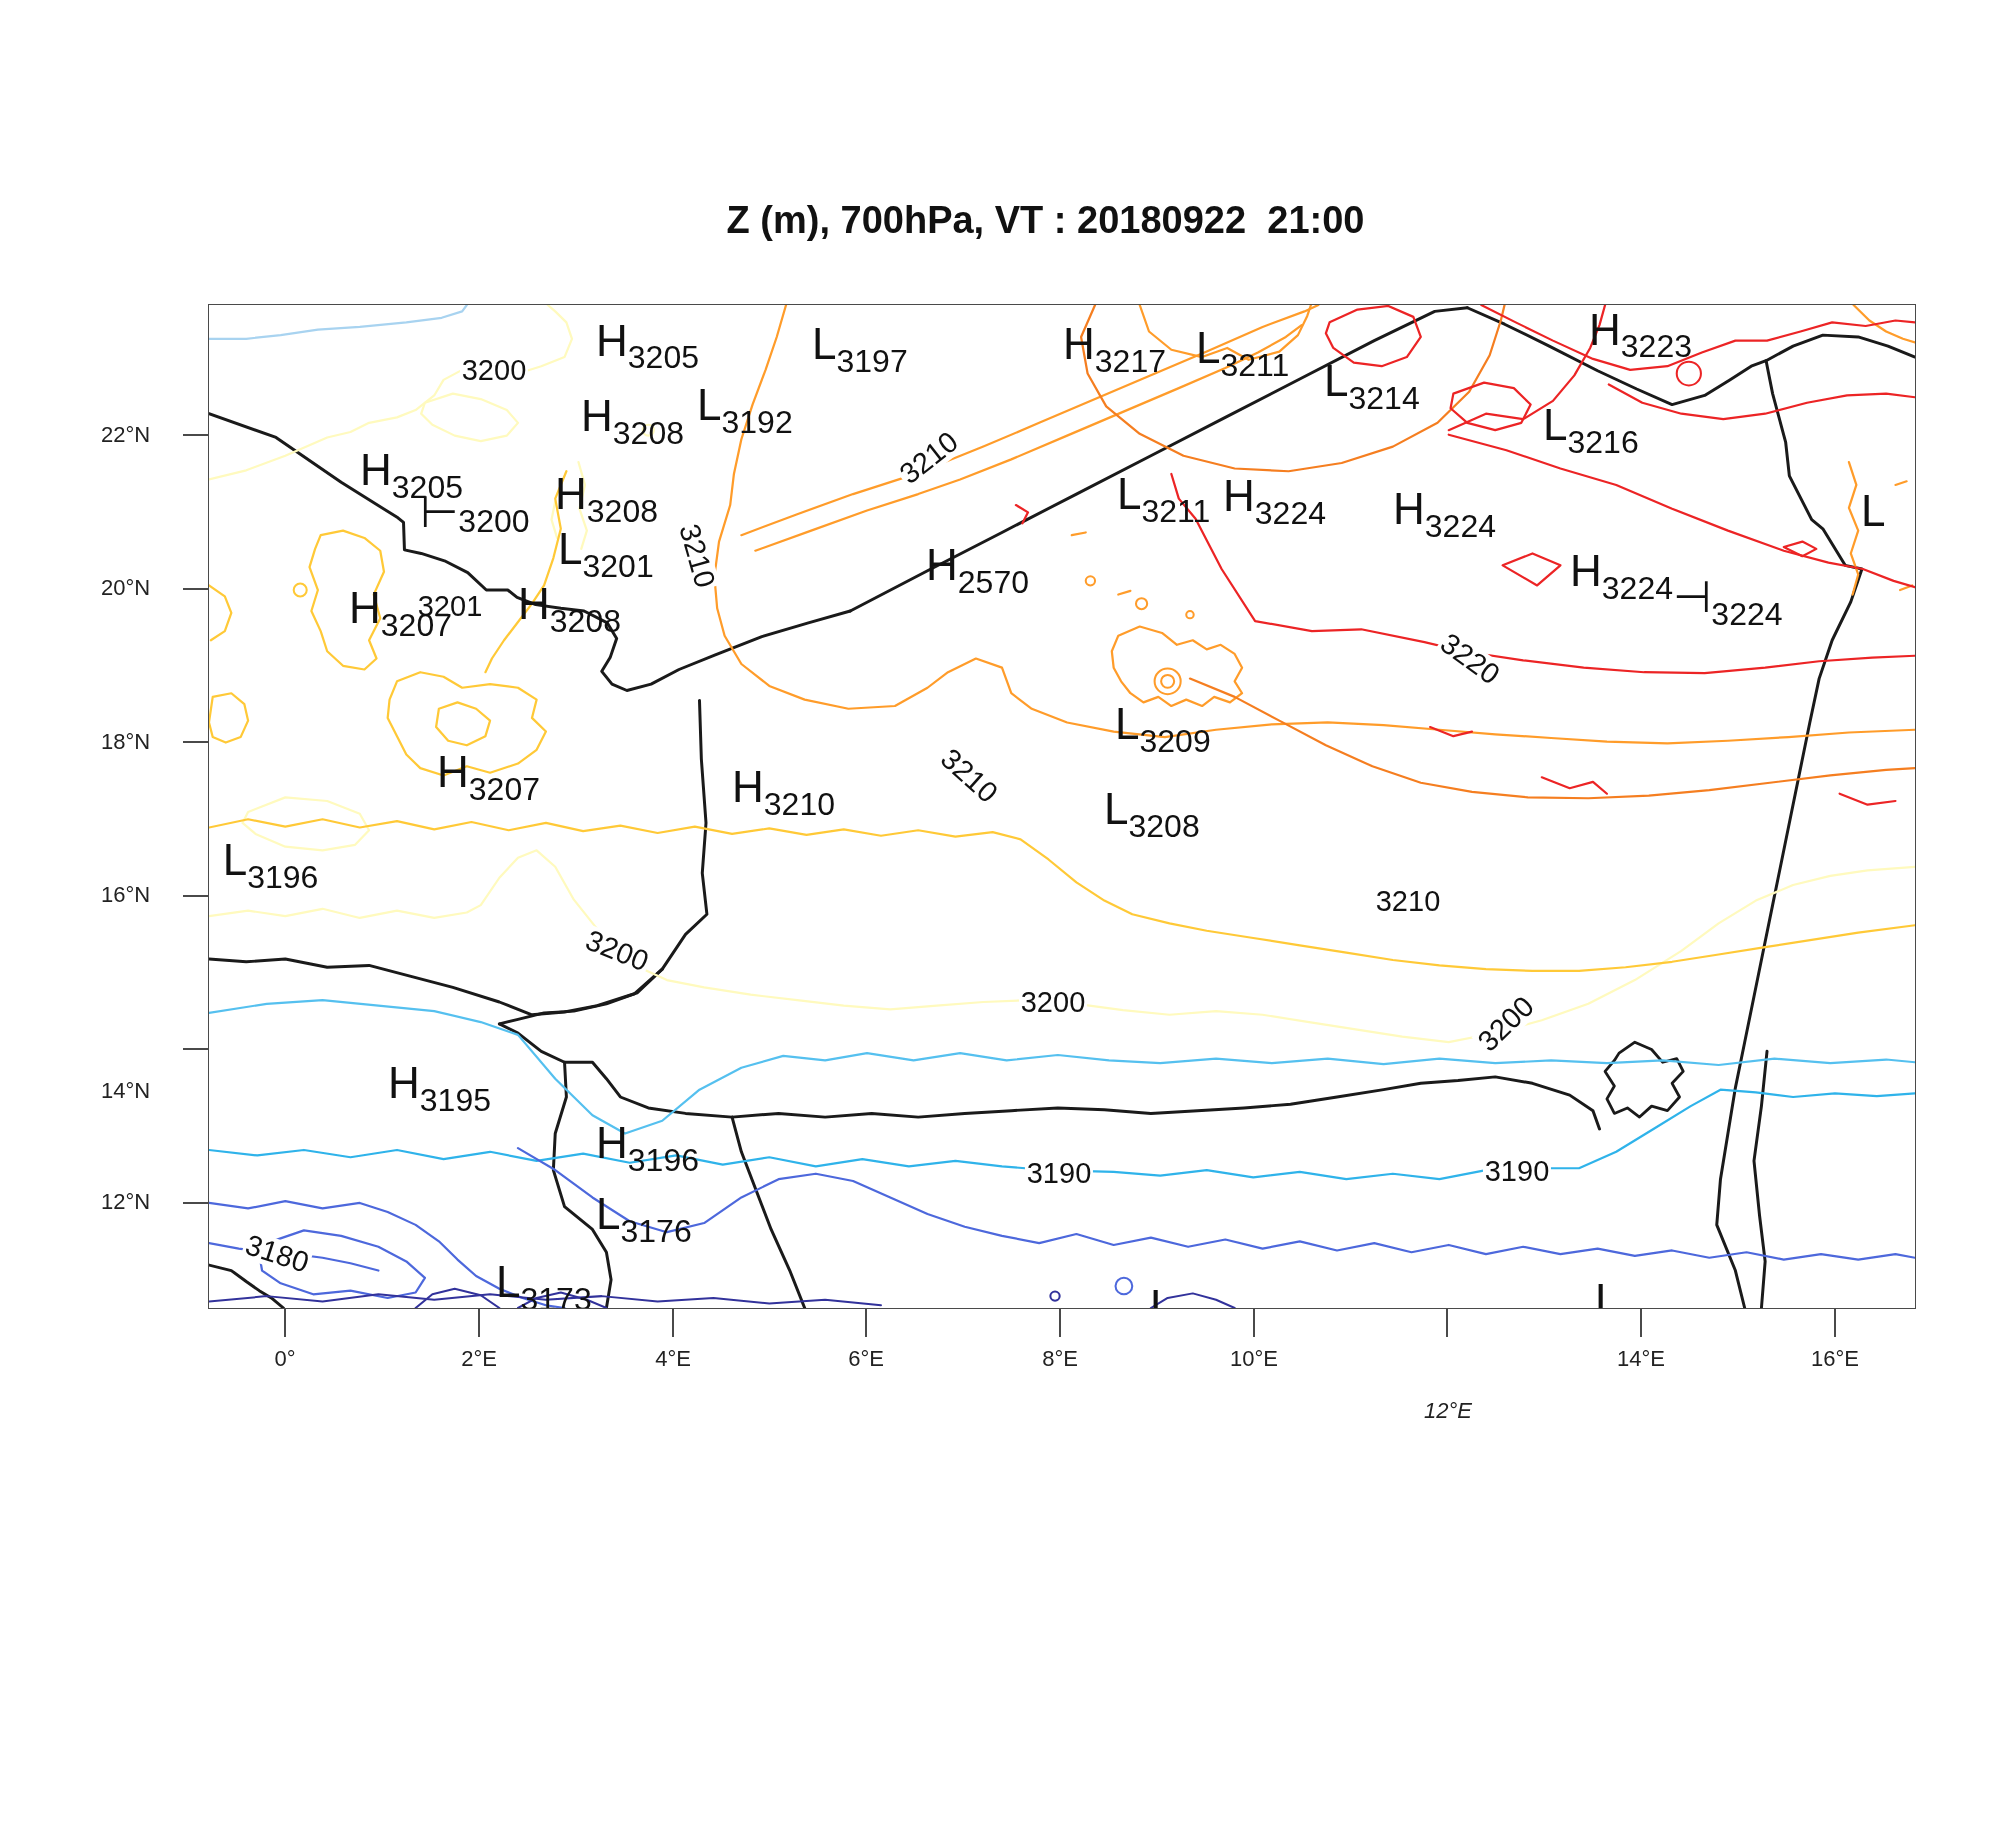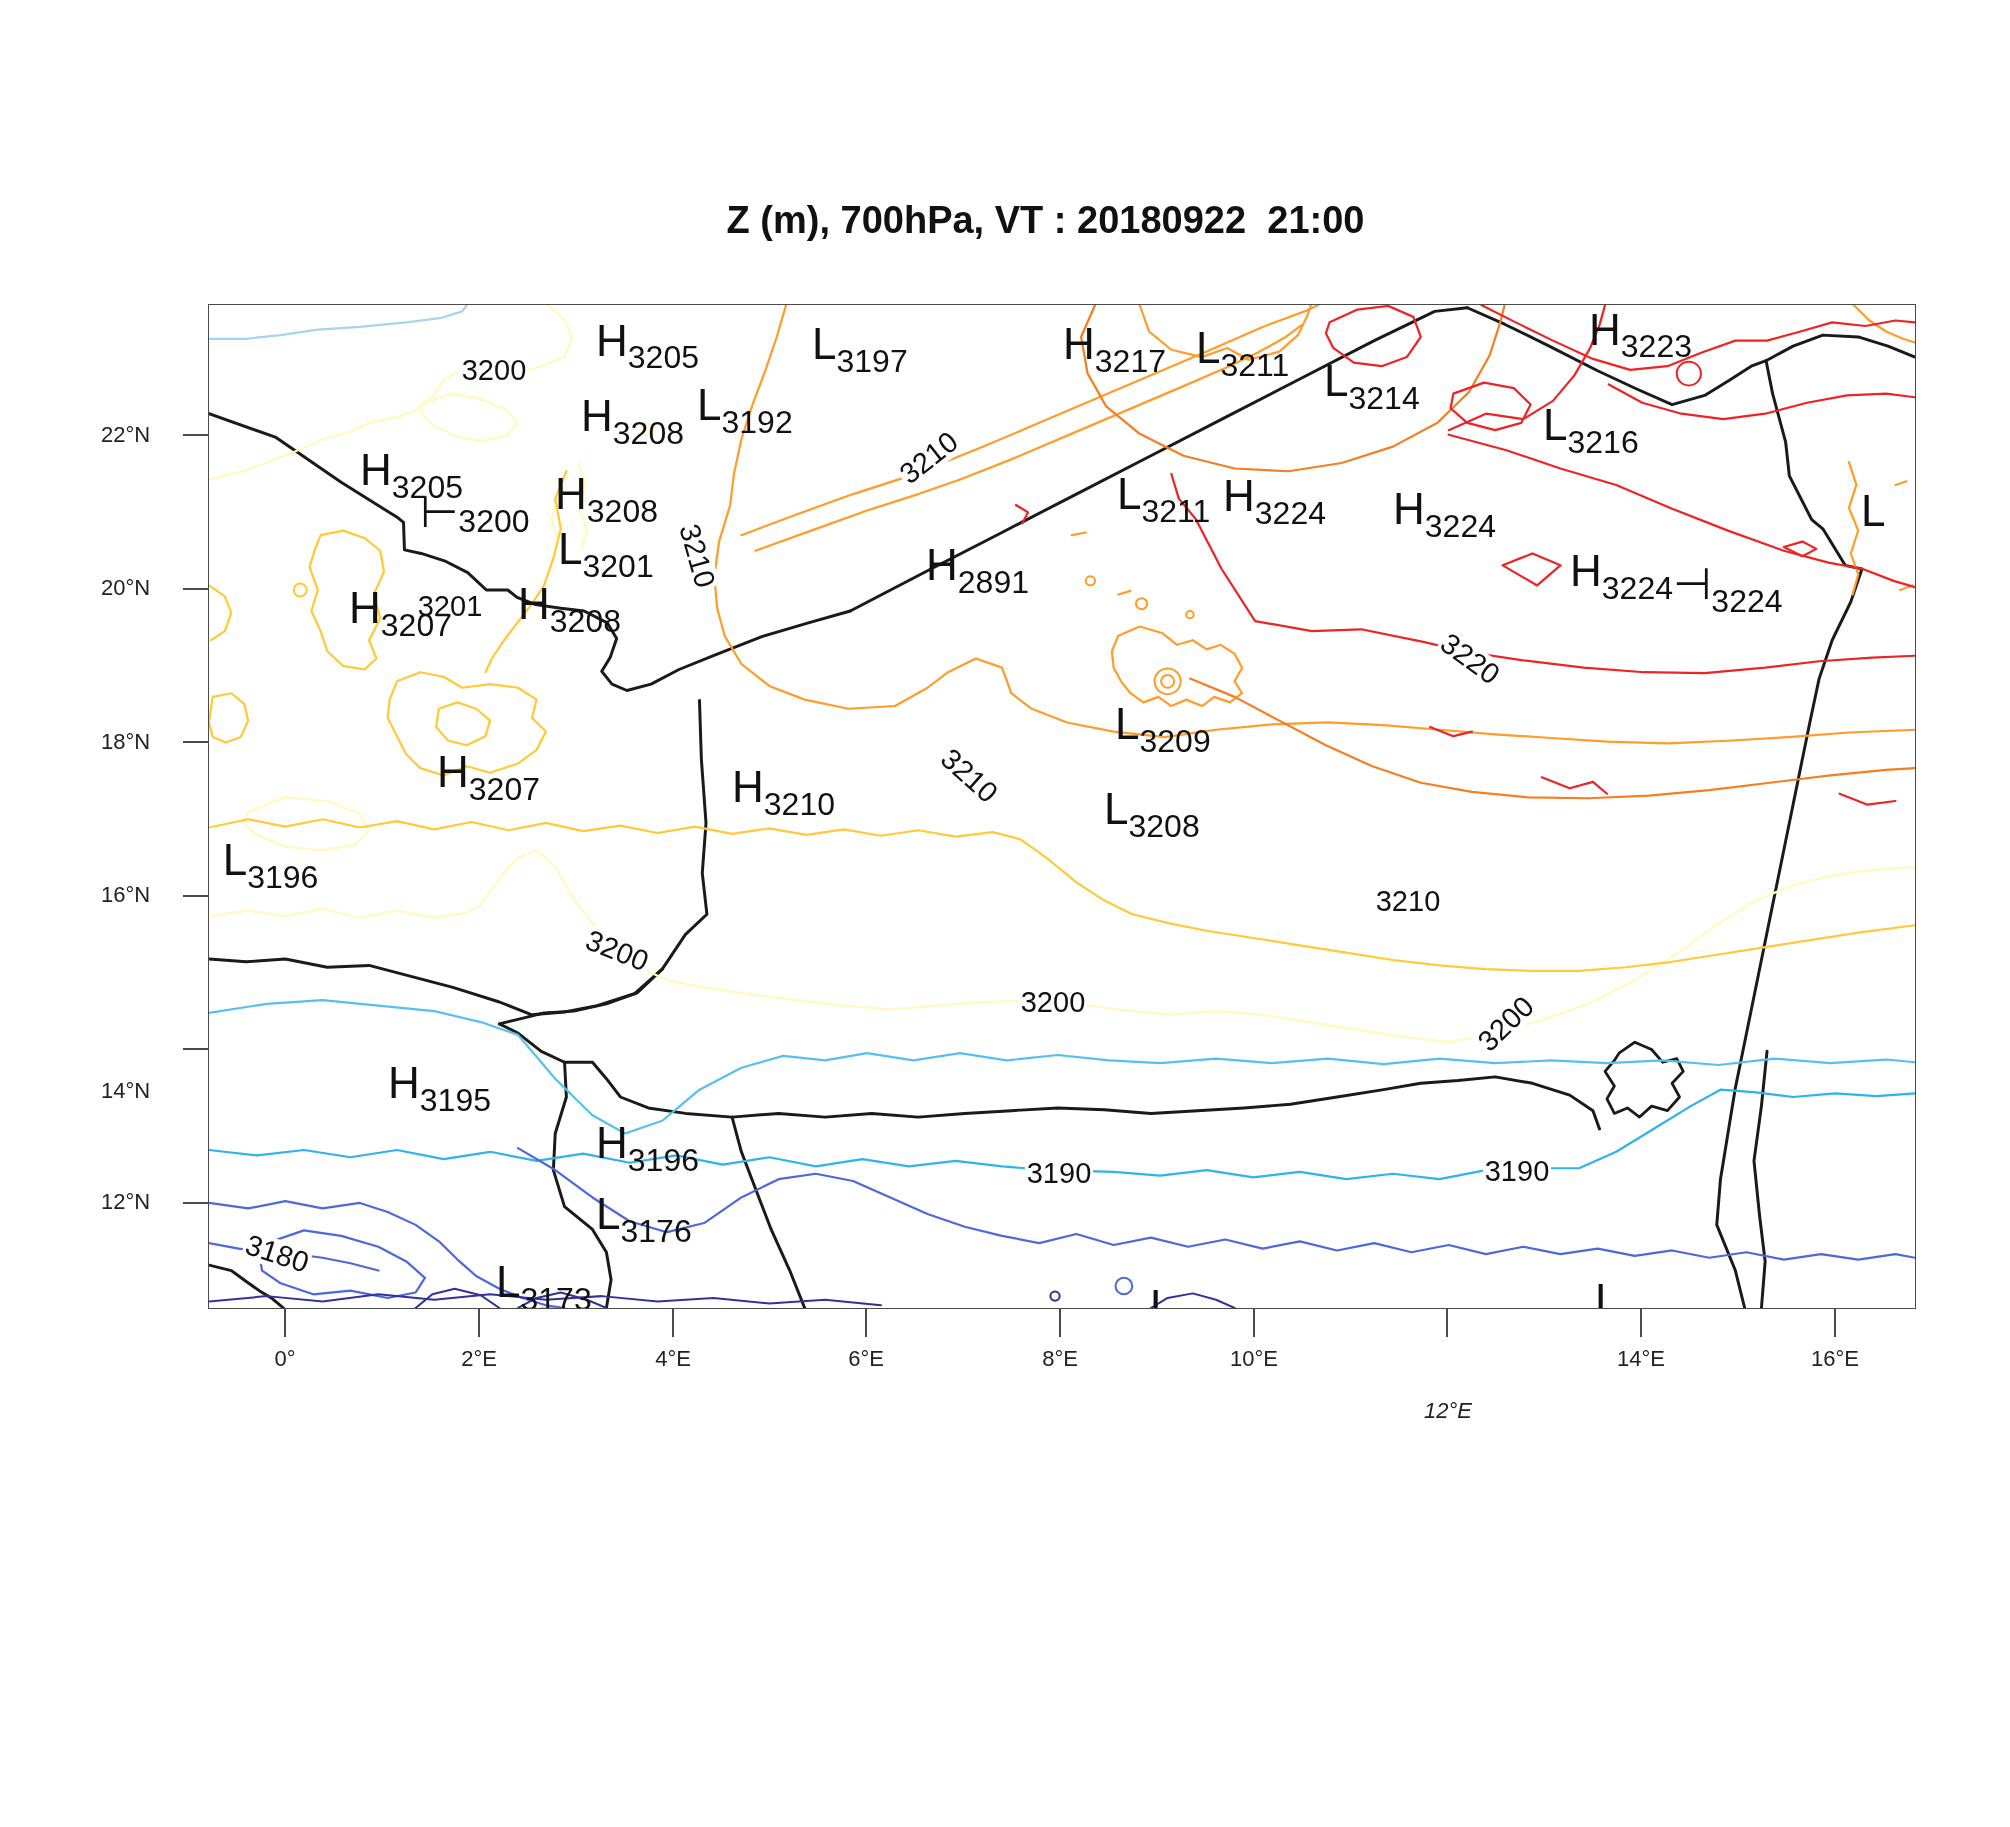--- a/index.html
+++ b/index.html
@@ -112,23 +112,23 @@
       <div class="hl" style="left: 1334px; top: 98px;"><span class="big">L</span><span class="sub">3216</span></div>
       <div class="hl" style="left: 151px; top: 143px;"><span class="big">H</span><span class="sub">3205</span></div>
       <div class="hl" style="left: 191px; top: 185px; margin-left: 20px;"><span class="big">⊢</span><span class="sub mid">3200</span></div>
       <div class="hl" style="left: 346px; top: 167px;"><span class="big">H</span><span class="sub">3208</span></div>
       <div class="hl" style="left: 349px; top: 222px;"><span class="big">L</span><span class="sub">3201</span></div>
       <div class="hl" style="left: 140px; top: 281px;"><span class="big">H</span><span class="sub">3207</span></div>
       <div class="hl" style="left: 309px; top: 277px;"><span class="big">H</span><span class="sub">3208</span></div>
       <div class="hl" style="left: 908px; top: 167px;"><span class="big">L</span><span class="sub">3211</span></div>
       <div class="hl" style="left: 1014px; top: 169px;"><span class="big">H</span><span class="sub">3224</span></div>
       <div class="hl" style="left: 1184px; top: 182px;"><span class="big">H</span><span class="sub">3224</span></div>
-      <div class="hl" style="left: 717px; top: 238px;"><span class="big">H</span><span class="sub">2891</span></div>
+      <div class="hl" style="left: 717px; top: 238px;"><span class="big">H</span><span class="sub">2570</span></div>
       <div class="hl" style="left: 1361px; top: 244px;"><span class="big">H</span><span class="sub">3224</span></div>
-      <div class="hl" style="left: 1464px; top: 257px;"><span class="big">⊣</span><span class="sub">3224</span></div>
+      <div class="hl" style="left: 1464px; top: 270px;"><span class="big">⊣</span><span class="sub">3224</span></div>
       <div class="hl" style="left: 906px; top: 397px;"><span class="big">L</span><span class="sub">3209</span></div>
       <div class="hl" style="left: 895px; top: 482px;"><span class="big">L</span><span class="sub">3208</span></div>
       <div class="hl" style="left: 228px; top: 445px;"><span class="big">H</span><span class="sub">3207</span></div>
       <div class="hl" style="left: 523px; top: 460px;"><span class="big">H</span><span class="sub">3210</span></div>
       <div class="hl" style="left: 13.7px; top: 533px;"><span class="big">L</span><span class="sub">3196</span></div>
       <div class="hl" style="left: 179px; top: 756px;"><span class="big">H</span><span class="sub">3195</span></div>
       <div class="hl" style="left: 387px; top: 816px;"><span class="big">H</span><span class="sub">3196</span></div>
       <div class="hl" style="left: 387px; top: 887px;"><span class="big">L</span><span class="sub">3176</span></div>
       <div class="hl" style="left: 287px; top: 955px;"><span class="big">L</span><span class="sub">3173</span></div>
       <div class="hl" style="left: 941px; top: 979px;"><span class="big">L</span><span class="sub">3170</span></div>

